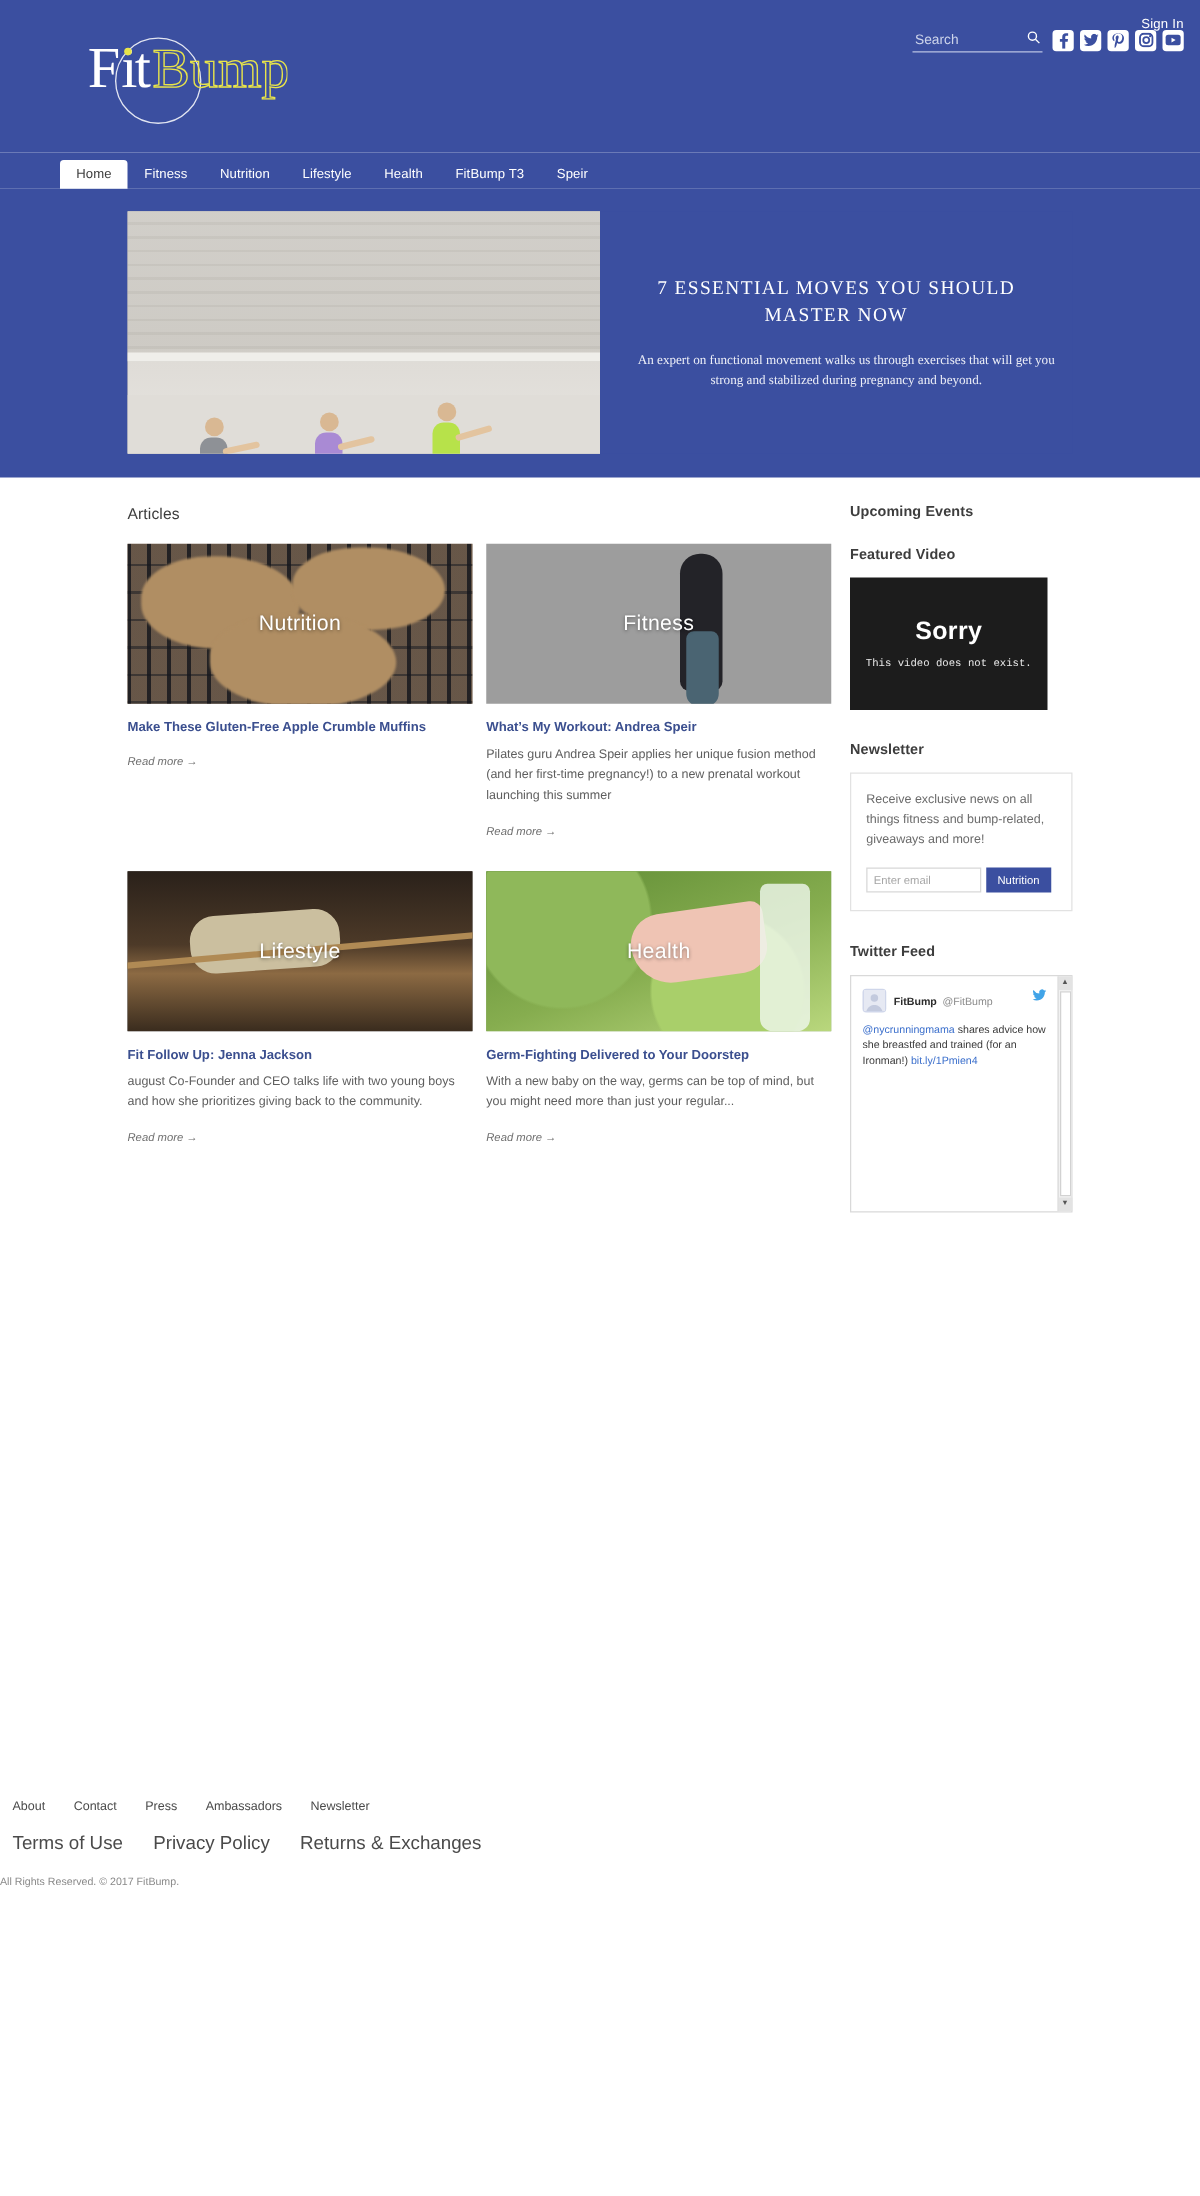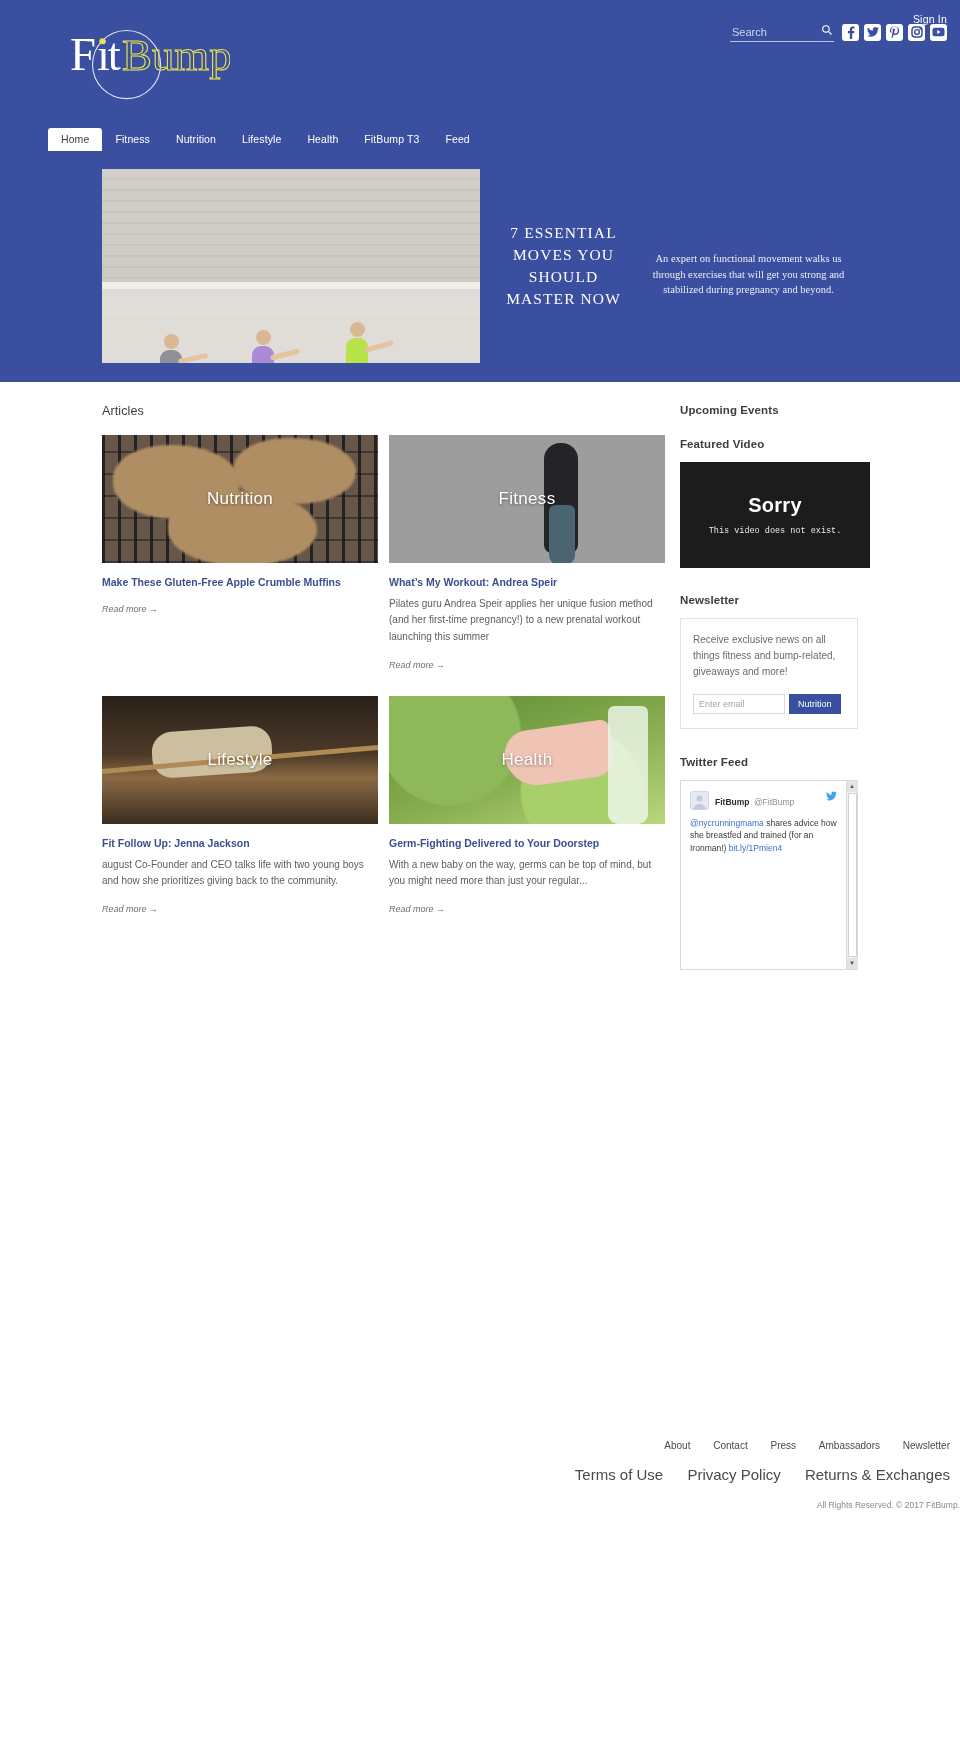--- a/index.html
+++ b/index.html
@@ -54,21 +54,21 @@
       background: repeating-linear-gradient(180deg,#cfccc6 0 9px,#c4c1ba 9px 11px); opacity: .75; }
   .hero-img .rail { position: absolute; left: 0; top: 58%; width: 100%; height: 7px; background: #efeeea; }
   .hero-img .floor { position: absolute; left: 0; bottom: 0; width: 100%; height: 24%; background: #e0ddd8; }
   .fig { position: absolute; bottom: 14%; }
   .fig .torso { position: absolute; width: 22px; height: 40px; border-radius: 9px 9px 4px 4px; }
   .fig .head { position: absolute; width: 15px; height: 15px; border-radius: 50%; background: #d9b893; }
   .fig .arm { position: absolute; width: 30px; height: 5px; border-radius: 3px; background: #e3c49f; }
 
   .hero-copy {
     width: 378px; height: 194px; background: #3b4fa0; color: #ffffff;
-    display: flex; flex-direction: row; align-items: center; justify-content: center;
+    display: flex; flex-direction: column; align-items: center; justify-content: center;
     text-align: center; padding: 0 12px;
   }
   .hero-title {
     font-family: "Liberation Serif", serif; font-size: 15.5px; letter-spacing: 1.1px;
     line-height: 1.42; font-weight: 400;
   }
   .hero-sub {
     font-family: "Liberation Serif", serif; font-size: 10.5px; line-height: 1.5;
     margin-top: 17px; color: #eceef7; margin-left: 16px;
   }
@@ -120,21 +120,21 @@
 
   .card-title {
     color: #3b4f8f; font-size: 10.5px; font-weight: bold; margin-top: 12px; line-height: 1.35; cursor: pointer;
   }
   .card-desc { color: #5e5e5e; font-size: 10px; line-height: 1.62; margin-top: 7px; }
   .read-more { color: #6f6f6f; font-size: 9px; font-style: italic; margin-top: 15px; display: inline-block; cursor: pointer; }
 
   
   .events-block { margin-bottom: 22px; }
   .video-box {
-    width: 190px; height: 106px; background: #1c1c1c; color: #ffffff;
+    width: 158px; height: 106px; background: #1c1c1c; color: #ffffff;
     display: flex; flex-direction: column; align-items: center; justify-content: center;
   }
   .video-title { font-size: 20px; font-weight: bold; letter-spacing: .3px; }
   .video-msg { font-family: "Liberation Mono", monospace; font-size: 8.5px; margin-top: 9px; color: #e9e9e9; }
 
   .news-block { margin-top: 26px; }
   .news-card { border: 1px solid #e2e2e2; padding: 13px 12px 14px 12px; }
   .news-text { font-size: 10px; line-height: 1.62; color: #6b6b6b; }
   .news-form { display: flex; margin-top: 13px; }
   .news-input {
@@ -160,21 +160,21 @@
   .tw-bird { width: 11px; height: 11px; flex: 0 0 11px; }
   .tw-text { font-size: 8.5px; line-height: 1.5; color: #3a3a3a; margin-top: 7px; }
   .tw-link { color: #3b6fcc; }
   .tw-scroll { width: 11px; background: #f1f1f1; border-left: 1px solid #d9d9d9;
     display: flex; flex-direction: column; justify-content: space-between; align-items: center; }
   .tw-arrow { width: 11px; height: 11px; background: #e3e3e3; display: flex; align-items: center; justify-content: center; font-size: 6px; color: #555; cursor: pointer; }
   .tw-thumb { width: 9px; flex: 1; margin: 1px 0; background: #ffffff; border: 1px solid #d2d2d2; cursor: pointer; }
 
   
   .spacer { height: 470px; }
-  .footer { text-align: right; padding-bottom: 26px; padding-left: 12px; }
+  .footer { text-align: left; padding-bottom: 26px; }
   .f-row1 { font-size: 10px; color: #4a4a4a; margin-bottom: 15px; }
   .f-row1 a, .f-row2 a { color: #4a4a4a; text-decoration: none; margin: 0 10px; cursor: pointer; }
   .f-row2 { font-size: 15px; color: #5a5a5a; margin-bottom: 17px; }
   .f-row3 { font-size: 8.5px; color: #8a8a8a; }
 </style>
 </head>
 <body>
 
 <div class="page">
 
@@ -234,21 +234,21 @@
     </svg>
   </div>
 
   <div class="nav">
     <div class="nav-item active">Home</div>
     <div class="nav-item">Fitness</div>
     <div class="nav-item">Nutrition</div>
     <div class="nav-item">Lifestyle</div>
     <div class="nav-item">Health</div>
     <div class="nav-item">FitBump T3</div>
-    <div class="nav-item">Feed</div>
+    <div class="nav-item">Speir</div>
   </div>
 
   <div class="hero-band">
     <div class="hero">
       <div class="hero-img">
         <div class="sky"></div>
           <div class="wall"></div>
           <div class="rail"></div>
           <div class="floor"></div>
         <div class="fig" style="left:58px;">

